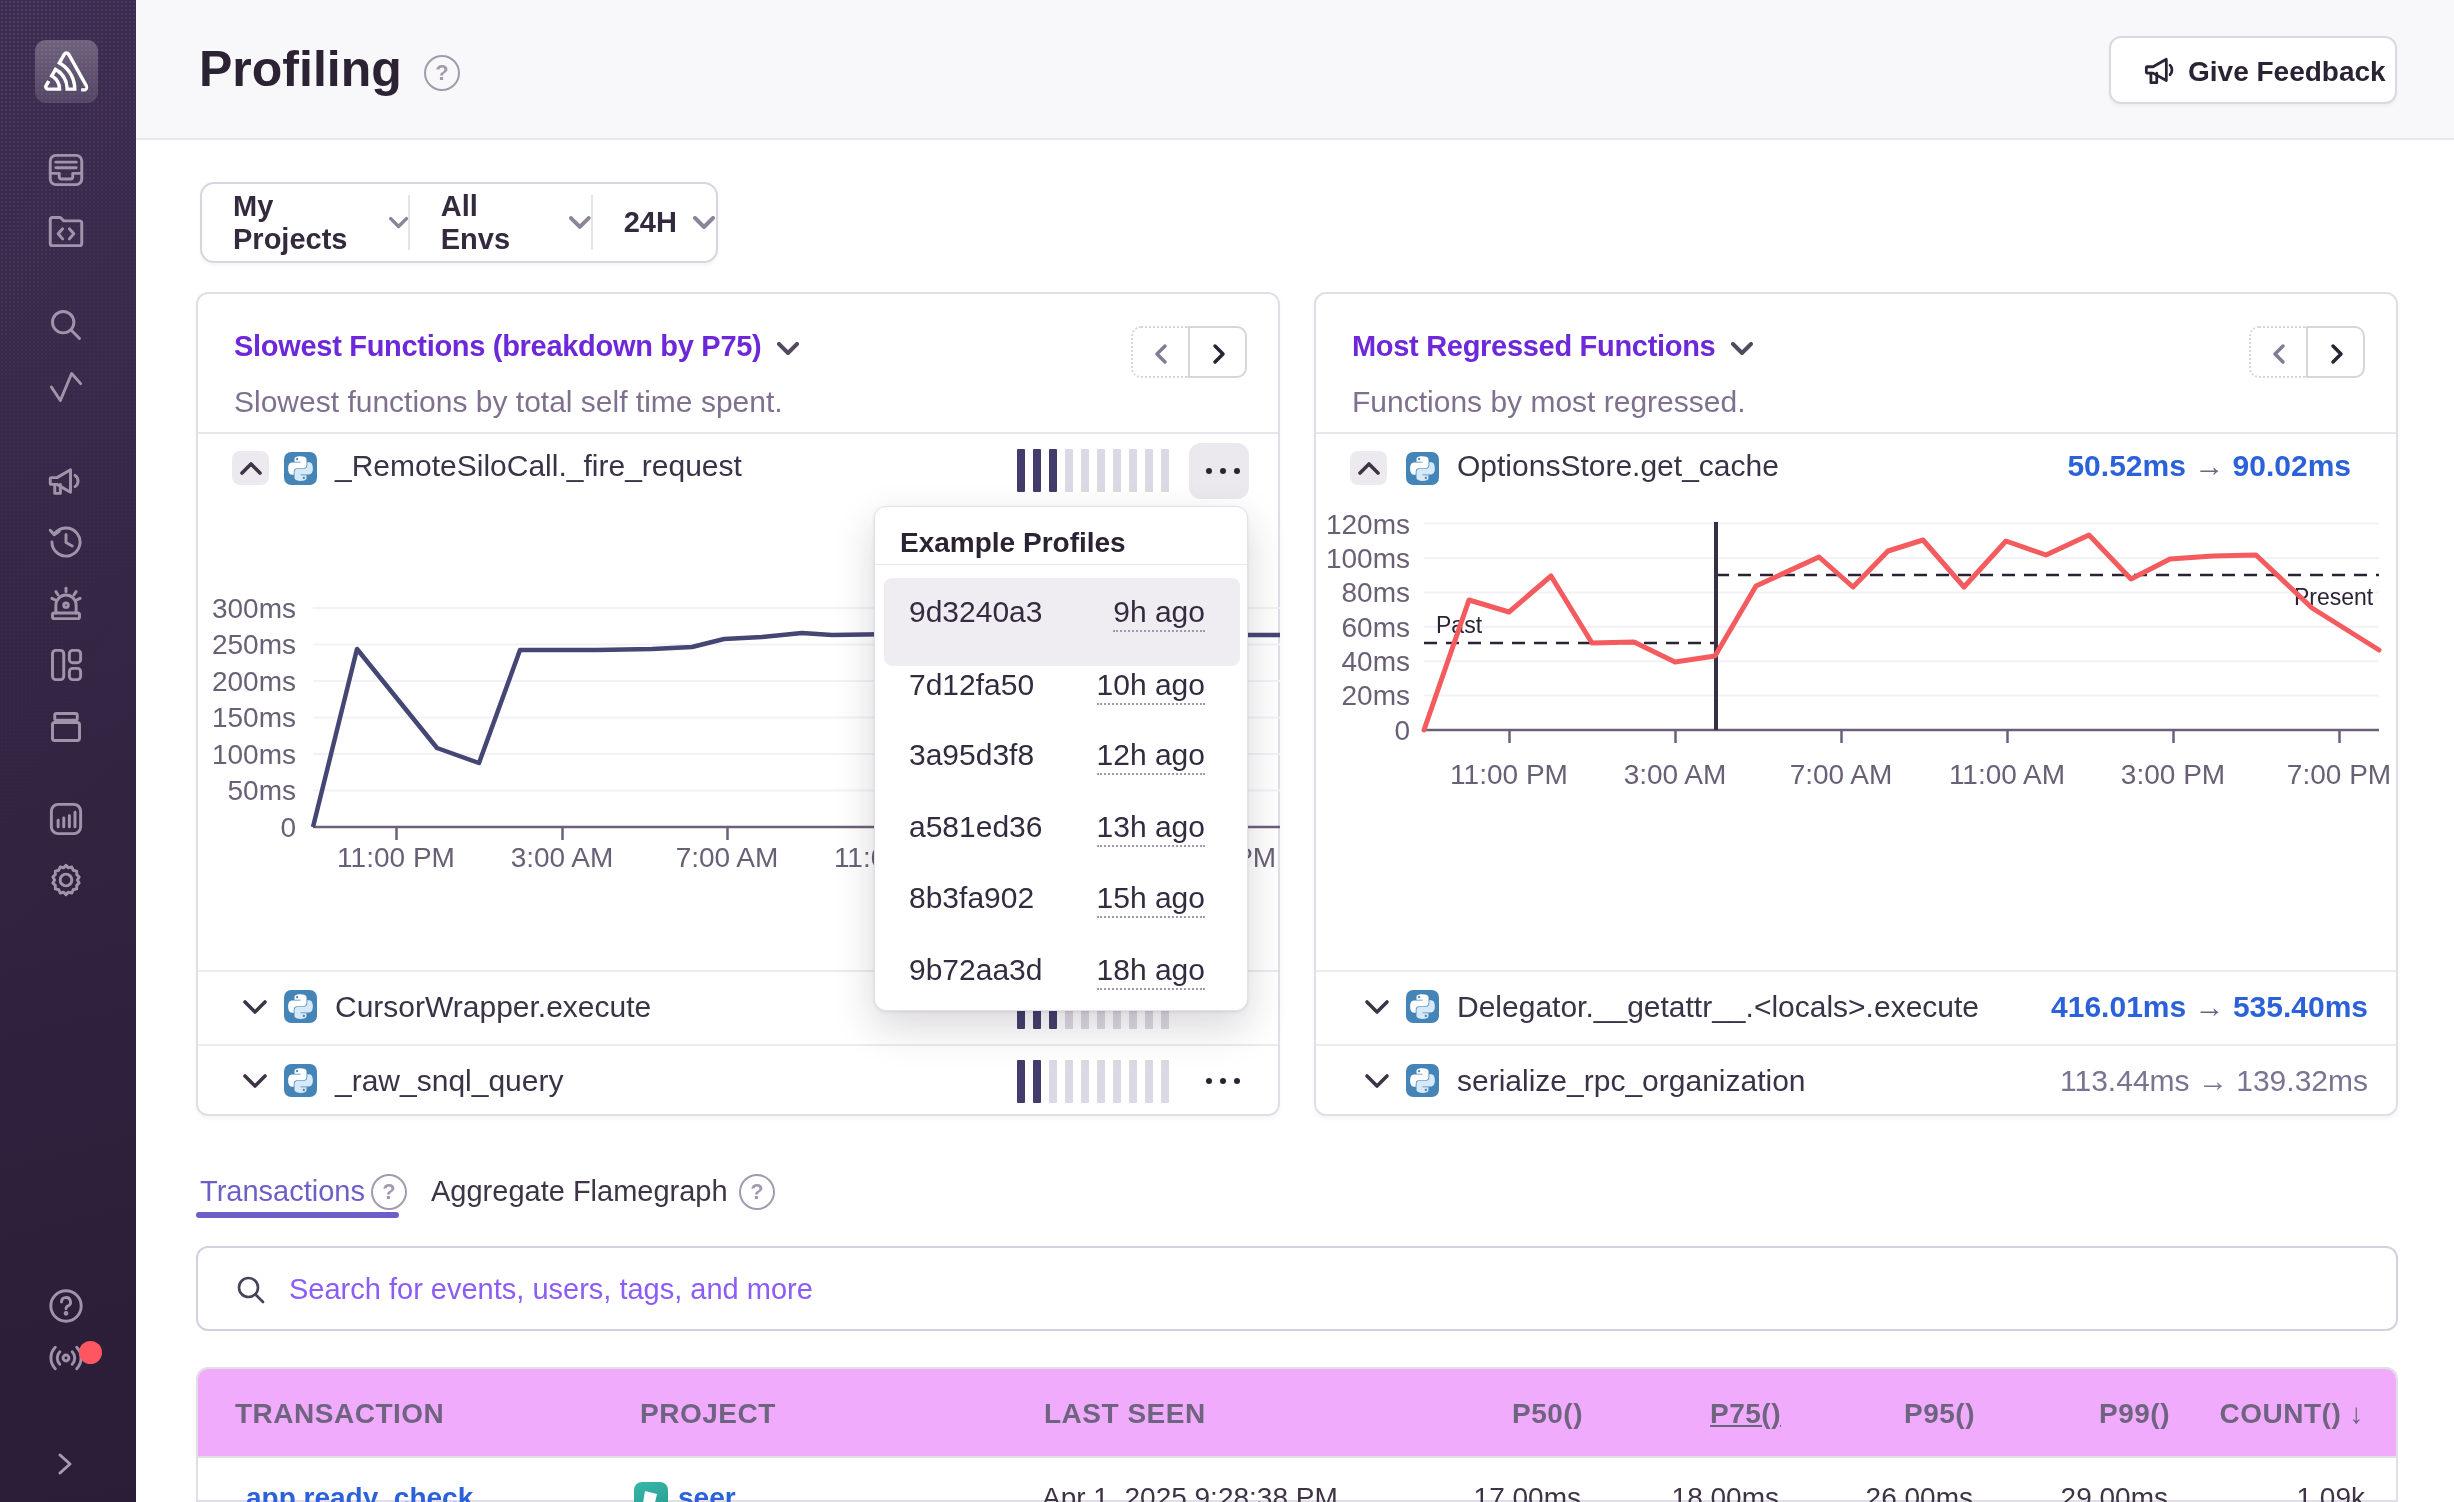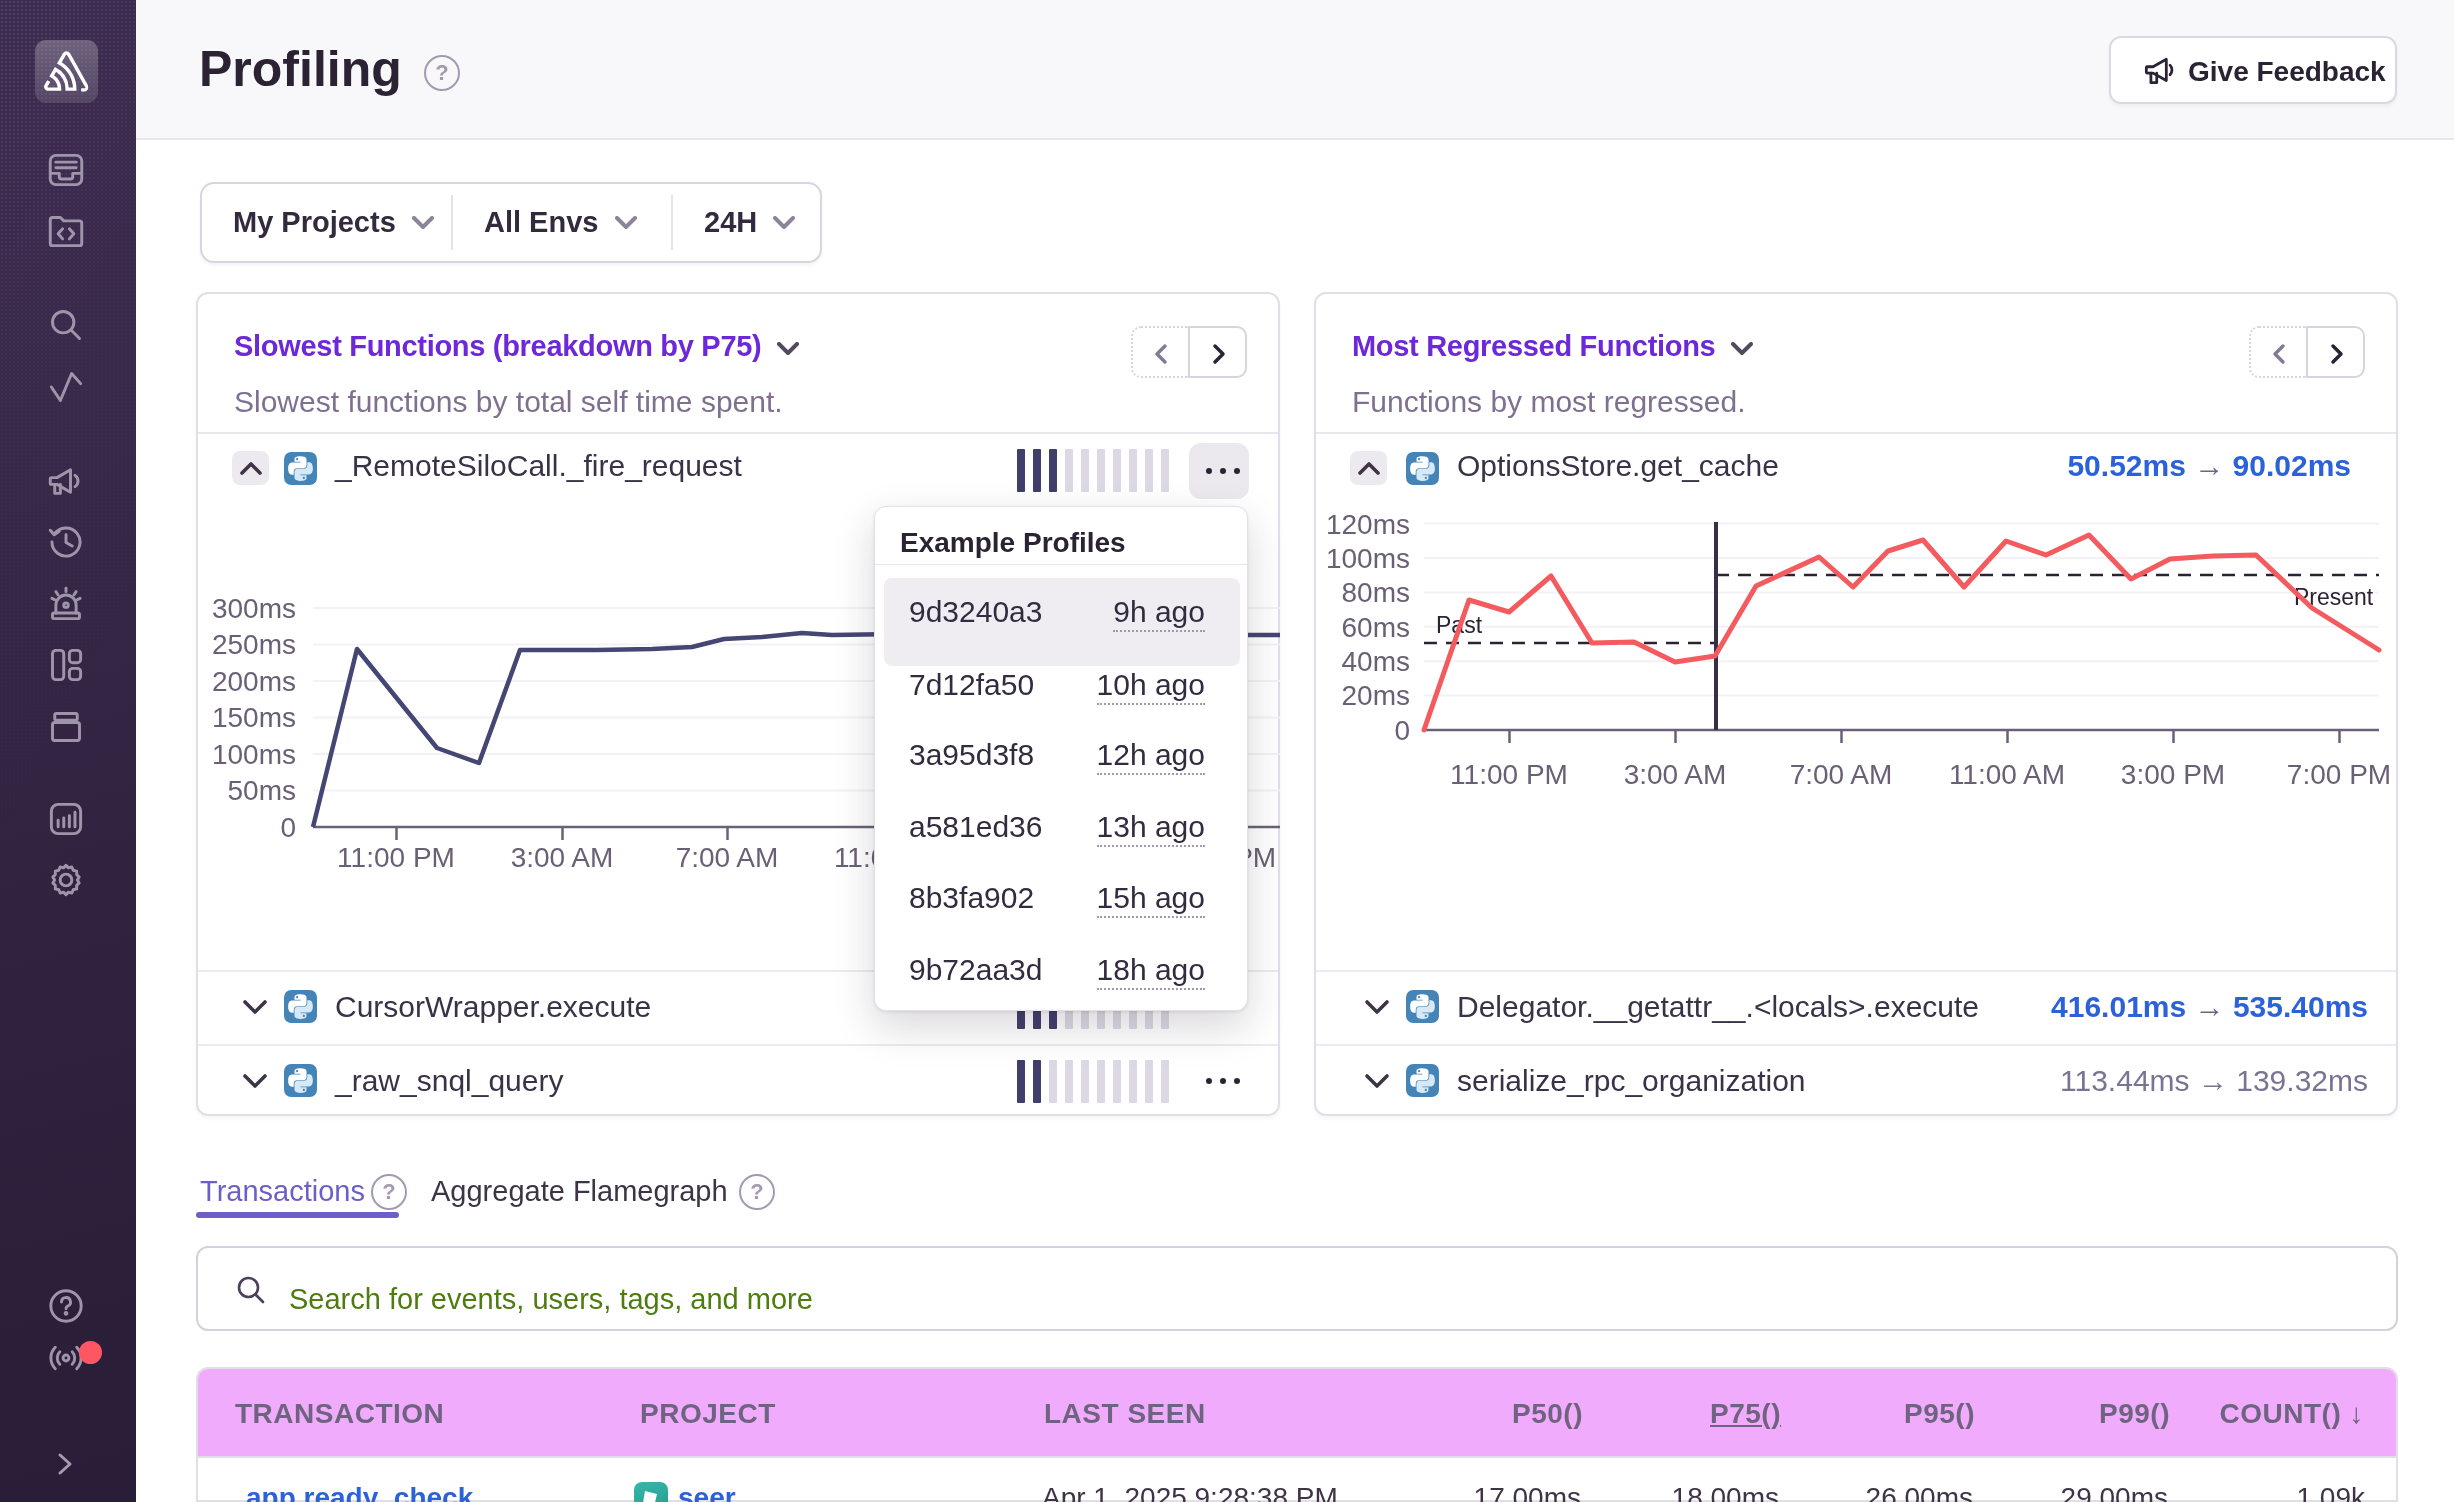--- a/index.html
+++ b/index.html
@@ -19,21 +19,21 @@
     background:linear-gradient(180deg, rgba(255,255,255,0.26), rgba(255,255,255,0.12)); }
   .sideicon { position:absolute; left:48px; width:36px; height:36px; opacity:0.92; }
 
   
   #header { position:absolute; left:136px; top:0; width:2318px; height:140px; background:#f8f7f9; border-bottom:2px solid #e8e5ec; }
   #title { position:absolute; left:199px; top:40px; font-size:50px; font-weight:700; color:#2b2233; letter-spacing:0; }
   #fbbtn { position:absolute; right:57px; top:36px; height:68px; width:288px; background:#fff; border:2px solid #dcd8e3; border-radius:12px; box-shadow:0 3px 3px rgba(43,34,51,0.04); }
   #fbbtn span { position:absolute; left:77px; top:18px; white-space:nowrap; font-size:28px; font-weight:700; color:#2b2233; }
 
   
-  #filterbar { position:absolute; left:200px; top:182px; width:622px; height:81px; background:#fff; border:2px solid #d9d4e0; border-radius:14px; box-shadow:0 3px 3px rgba(43,34,51,0.04); display:flex; align-items:center; }
+  #filterbar { position:absolute; left:200px; top:182px; width:518px; height:81px; background:#fff; border:2px solid #d9d4e0; border-radius:14px; box-shadow:0 3px 3px rgba(43,34,51,0.04); display:flex; align-items:center; }
   .fseg { display:flex; align-items:center; justify-content:flex-start; padding-left:31px; font-size:29px; font-weight:700; color:#332b3d; }
   .fdiv { width:2px; height:55px; background:#e6e2eb; }
 
   
   .panel { position:absolute; top:292px; width:1084px; height:824px; background:#fff; border:2px solid #e2dee8; border-radius:12px; box-shadow:0 3px 4px rgba(43,34,51,0.04); }
   #panelL { left:196px; }
   #panelR { left:1314px; }
   .phead { position:absolute; left:0; top:0; right:0; height:140px; border-bottom:2px solid #e8e5ec; }
   .ptitle { position:absolute; left:36px; top:36px; font-size:29px; letter-spacing:-0.3px; font-weight:700; color:#6d28d9; }
   .psub { position:absolute; left:36px; top:91px; font-size:30px; color:#80708f; }
@@ -62,21 +62,21 @@
   #ddtitle { position:absolute; left:25px; top:20px; font-size:28px; font-weight:700; color:#2b2233; }
   #dddiv { position:absolute; left:0; top:57px; width:100%; height:1px; background:#e8e5ec; }
   .ddrow { position:absolute; left:9px; width:356px; height:88px; border-radius:8px; }
   .ddrow.hl { background:#efedf1; }
   .ddhash { position:absolute; left:25px; top:17px; font-size:30px; color:#332b3f; }
   .ddago { position:absolute; right:35px; top:17px; font-size:30px; color:#332b3f; border-bottom:2px dotted #a198ae; padding-bottom:1px; }
   .qcirc { position:absolute; width:36px; height:36px; border-radius:50%; border:2.5px solid #a49aaf; color:#a49aaf; font-size:22px; font-weight:700; text-align:center; line-height:32px; }
 
   
   #search { position:absolute; left:196px; top:1246px; width:2202px; height:85px; background:#fff; border:2px solid #d5d0dd; border-radius:12px; }
-  #search span { position:absolute; left:91px; top:25px; font-size:29px; color:#4d7c0f;margin-top:10px; }
+  #search span { position:absolute; left:91px; top:25px; font-size:29px; color:#8b5cf6; }
 
   
   #table { position:absolute; left:196px; top:1367px; width:2202px; height:135px; background:#fff; border:2px solid #e2dee8; border-radius:12px 12px 0 0; }
   #thead { position:absolute; left:0; top:0; right:0; height:89px; background:#f0abfc; border-bottom:2px solid #e2dee8; border-radius:10px 10px 0 0; }
   .th { position:absolute; top:29px; font-size:28px; white-space:nowrap; font-weight:700; color:#6f6480; letter-spacing:0.5px; }
   .td { position:absolute; top:1482px; font-size:28px; white-space:nowrap; }
   .tdr { text-align:right; }
   .bluelink { color:#2b62d9;font-weight:bold; }
 </style>
 </head>

